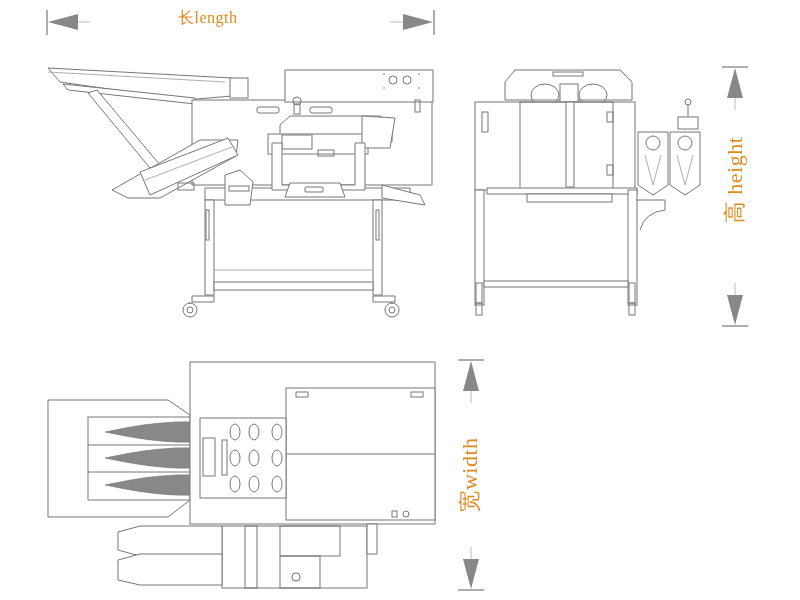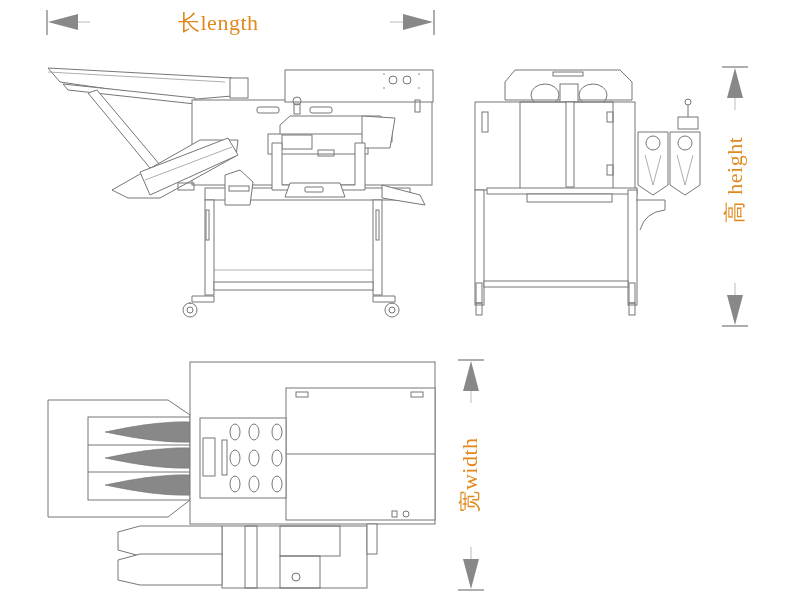--- a/index.html
+++ b/index.html
@@ -1,17 +1,17 @@
 <!DOCTYPE html>
 <html><head>
 <meta charset="utf-8">
 <style>
   html,body{margin:0;padding:0;background:#ffffff;}
   body{width:800px;height:600px;position:relative;overflow:hidden;font-family:"DejaVu Serif",serif;}
-  .label{position:absolute;color:#e08a1e;font-family:"Liberation Serif","DejaVu Serif",serif;font-size:22px;white-space:nowrap;letter-spacing:0.5px;text-align:right;}
+  .label{position:absolute;color:#e08a1e;font-family:"Liberation Serif","DejaVu Serif",serif;font-size:16px;white-space:nowrap;letter-spacing:0.5px;text-align:right;}
   .vlabel{position:absolute;color:#e08a1e;font-family:"Liberation Serif","DejaVu Serif",serif;font-size:22px;white-space:nowrap;transform:rotate(-90deg);transform-origin:center center;letter-spacing:0.5px;}
   svg{position:absolute;left:0;top:0;}
   .ln{fill:none;stroke:#777;stroke-width:1;}
   .lnt{fill:none;stroke:#999;stroke-width:0.8;}
   .fill{fill:#fff;stroke:#777;stroke-width:1;}
   .dark{fill:#888;stroke:#777;stroke-width:0.6;}
 </style>
 </head>
 <body>
 

